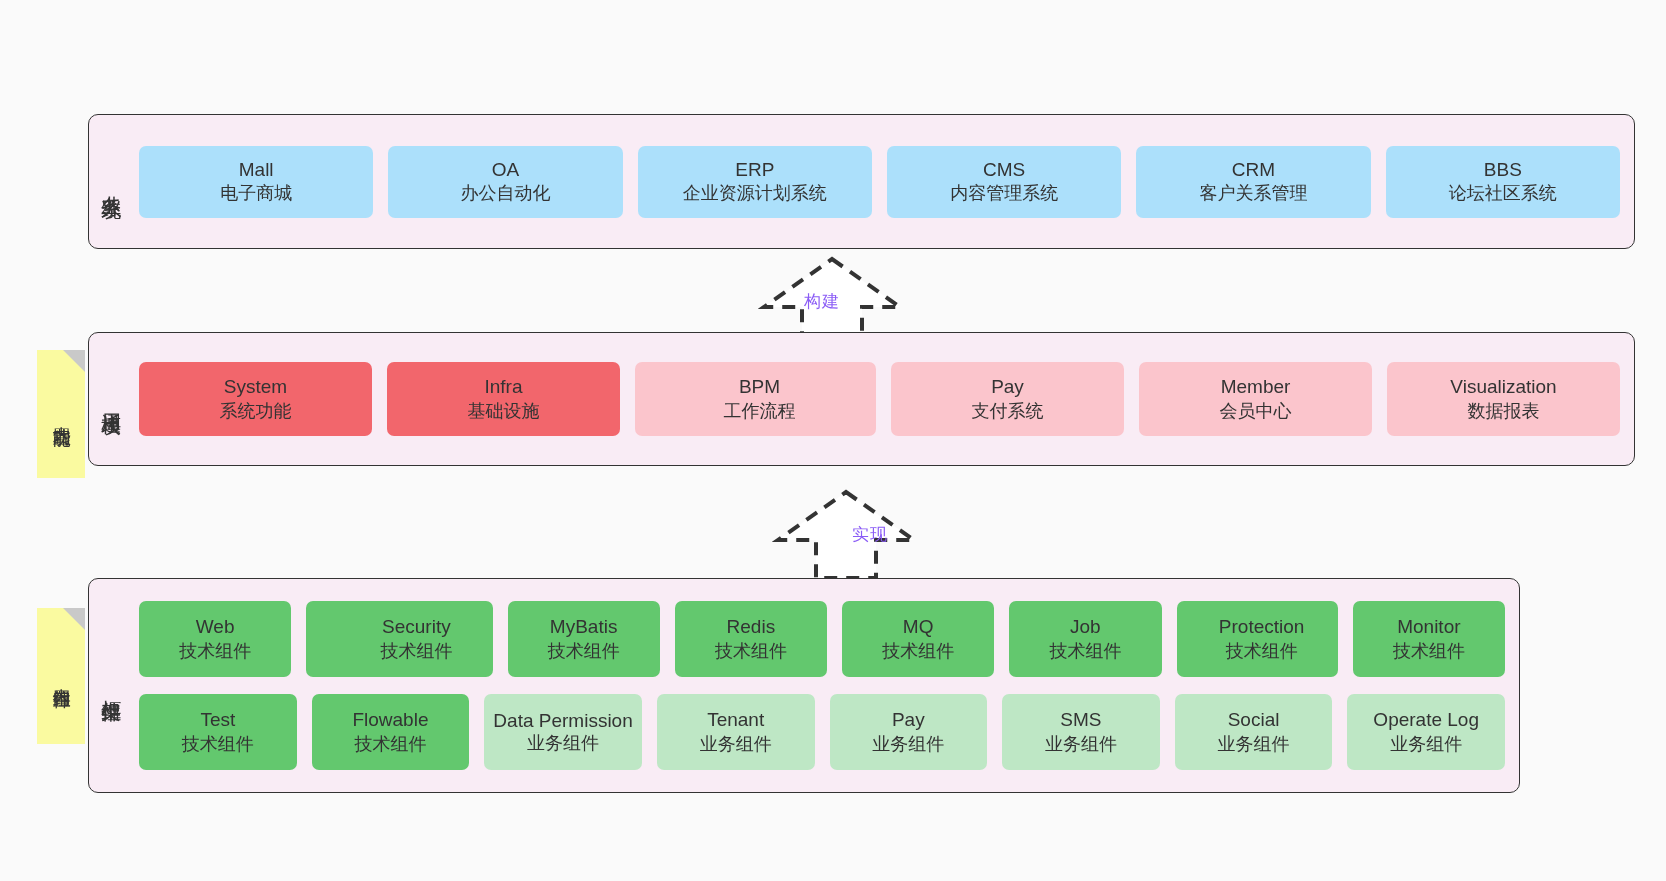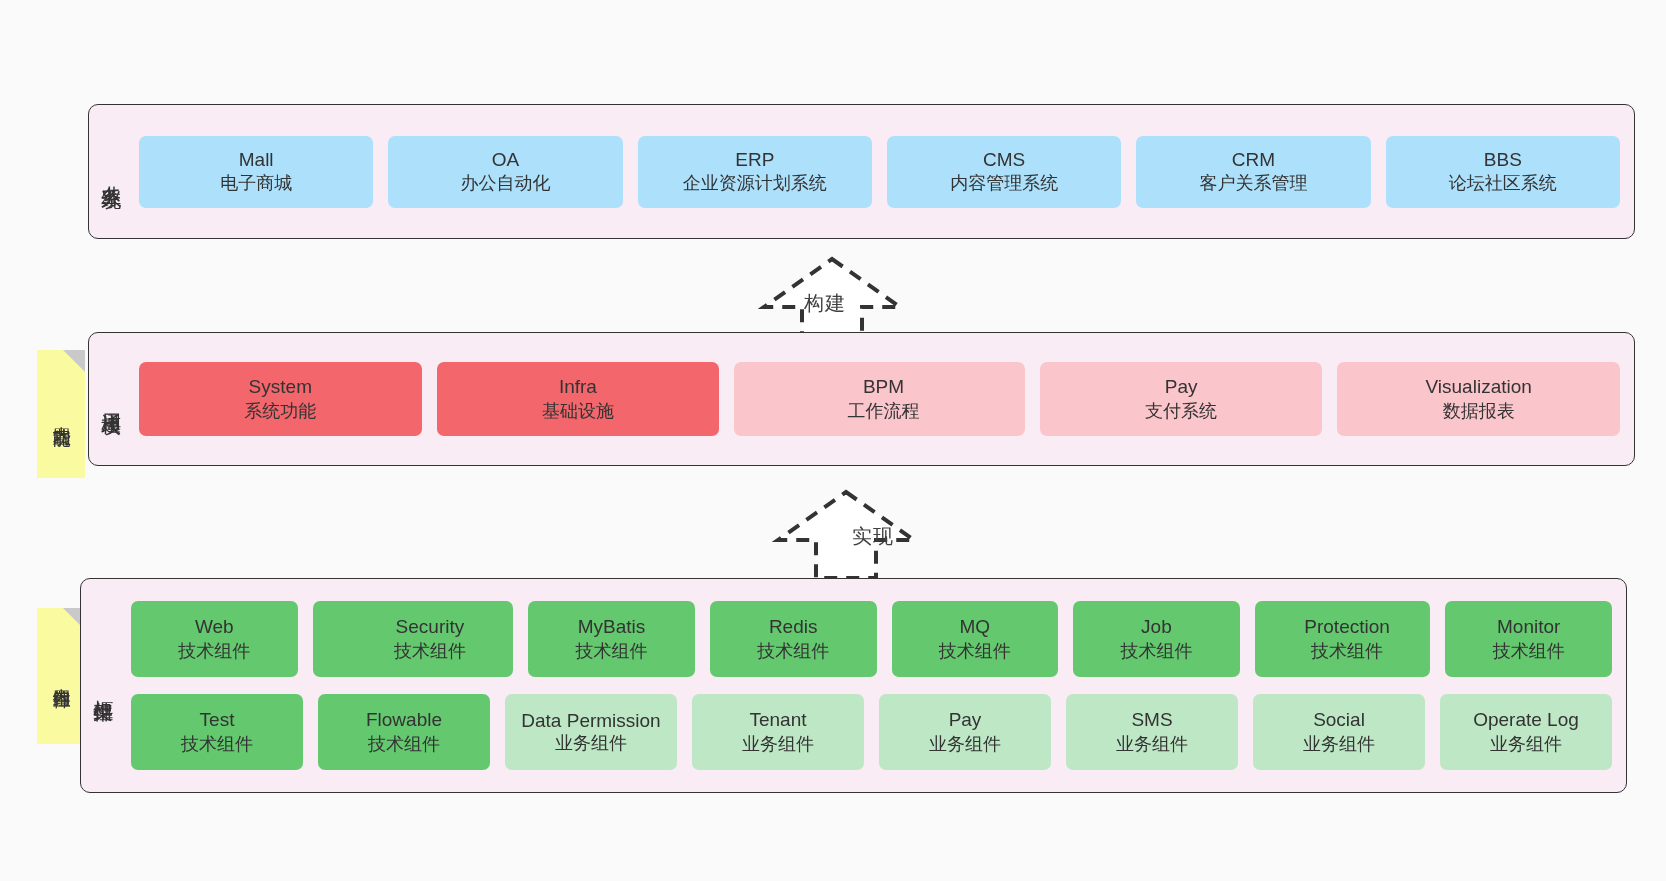--- a/index.html
+++ b/index.html
@@ -121,32 +121,32 @@
     border-top: 22px solid #c9c9c9;
     border-left: 22px solid transparent;
   }
 
   
   .arrow {
     position: absolute;
   }
   .arrow-label {
     position: absolute;
-    font-size: 20px;
-    color: #404040;
+    font-size: 17px;
+    color: #8b5cf6;
     white-space: nowrap;
     letter-spacing: 1px;
   }
 </style>
 </head>
 <body>
 
 <div id="canvas">
 
-  <div class="layer" id="layer-business-system" style="left:88px; top:104px; width:1547px; height:135px;">
+  <div class="layer" id="layer-business-system" style="left:88px; top:114px; width:1547px; height:135px;">
     <div class="layer-caption">业务系统</div>
     <div class="layer-body">
       <div class="row">
         <div class="card c-blue" style="height:72px;">
           <div class="t1">Mall</div>
           <div class="t2">电子商城</div>
         </div>
         <div class="card c-blue" style="height:72px;">
           <div class="t1">OA</div>
           <div class="t2">办公自动化</div>
@@ -196,39 +196,43 @@
         </div>
         <div class="card c-pink" style="height:74px;padding-left:14px;">
           <div class="t1">BPM</div>
           <div class="t2">工作流程</div>
         </div>
         <div class="card c-pink" style="height:74px;">
           <div class="t1">Pay</div>
           <div class="t2">支付系统</div>
         </div>
         <div class="card c-pink" style="height:74px;">
+          <div class="t1">Member</div>
+          <div class="t2">会员中心</div>
+        </div>
+        <div class="card c-pink" style="height:74px;">
           <div class="t1">Visualization</div>
           <div class="t2">数据报表</div>
         </div>
       </div>
     </div>
   </div>
 
   <div class="arrow" style="left:772px; top:488px; width:148px; height:92px;">
     <svg width="148" height="92" viewBox="0 0 148 92" xmlns="http://www.w3.org/2000/svg">
       <path d="M74 4 L142 52 L104 52 L104 90 L44 90 L44 52 L6 52 Z" fill="#ffffff" stroke="#333333" stroke-width="4" stroke-dasharray="13,9" stroke-linejoin="miter"></path>
     </svg>
   </div>
   <div class="arrow-label" style="left:852px; top:523px;">实现</div>
 
   <div class="note" style="left:37px; top:608px; width:48px; height:136px;">
     <span>内置组件</span>
   </div>
 
-  <div class="layer" id="layer-framework-component" style="left:80px; top:578px; width:1547px; height:215px;">
+  <div class="layer" id="layer-framework-component" style="left:88px; top:578px; width:1432px; height:215px;">
     <div class="layer-caption">框架组件</div>
     <div class="layer-body">
 
       <div class="row">
         <div class="card c-green" style="height:76px;">
           <div class="t1">Web</div>
           <div class="t2">技术组件</div>
         </div>
         <div class="card c-green" style="height:76px;padding-left:40px;">
           <div class="t1">Security</div>

